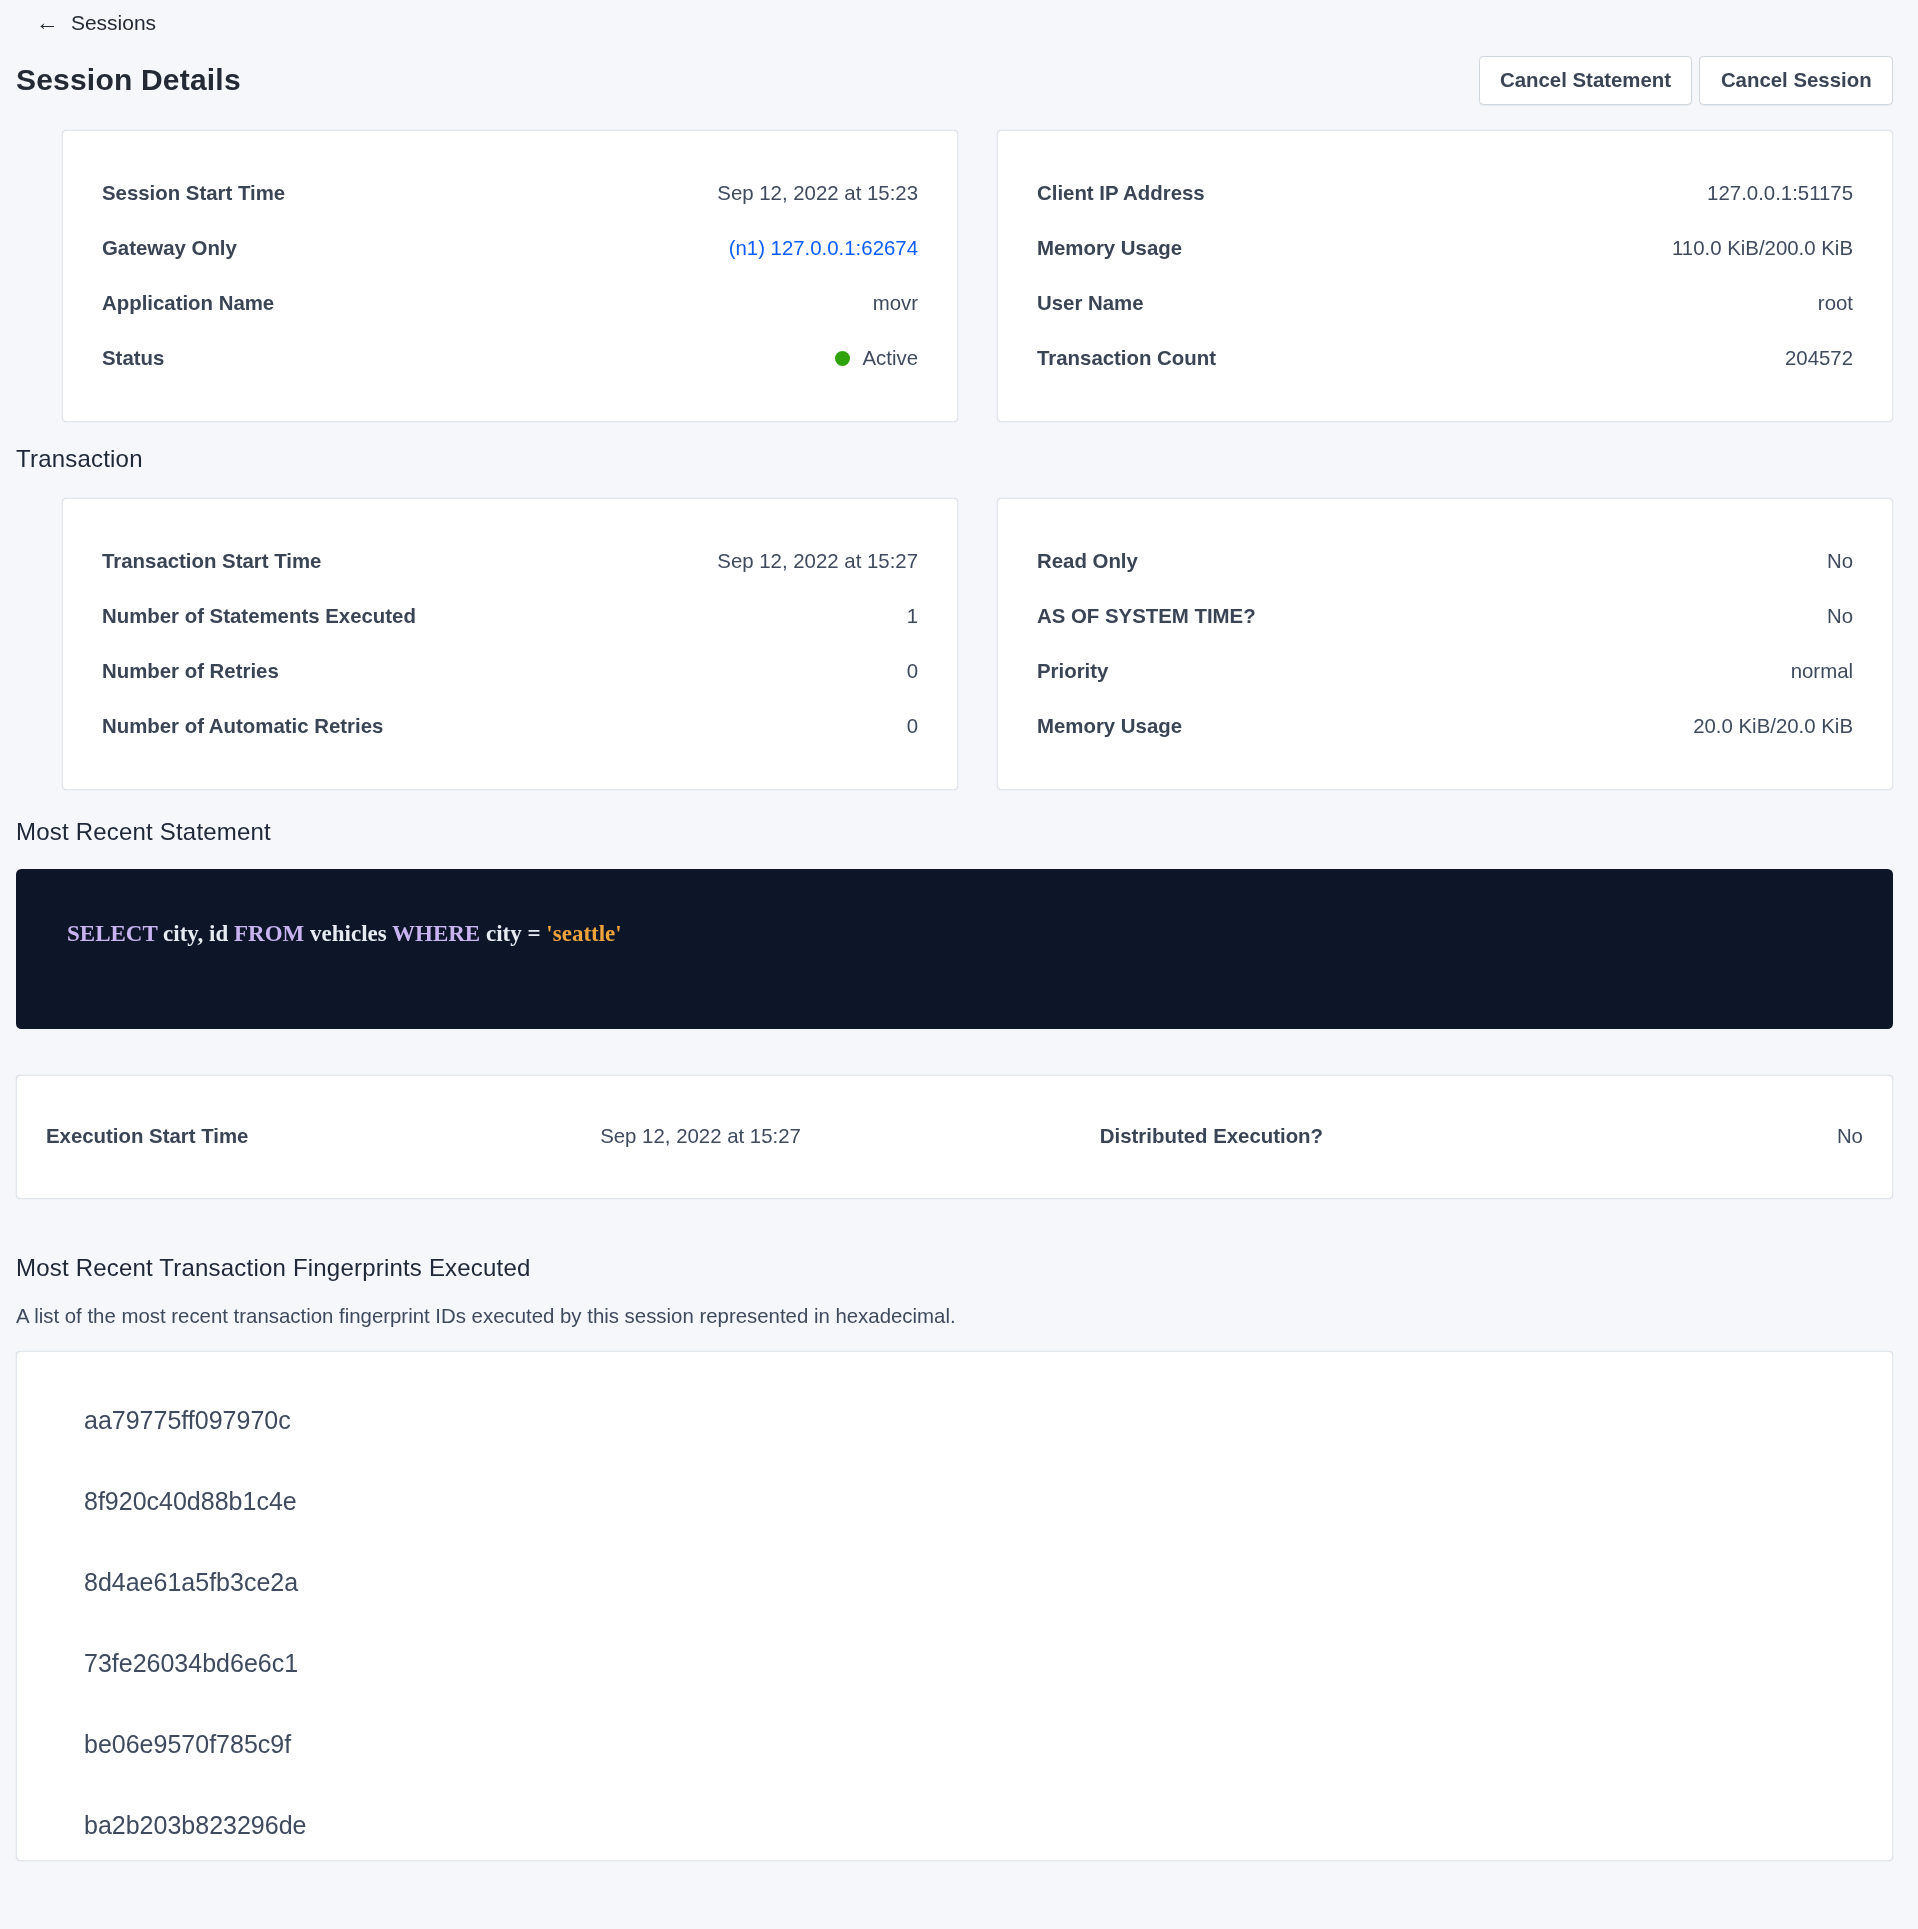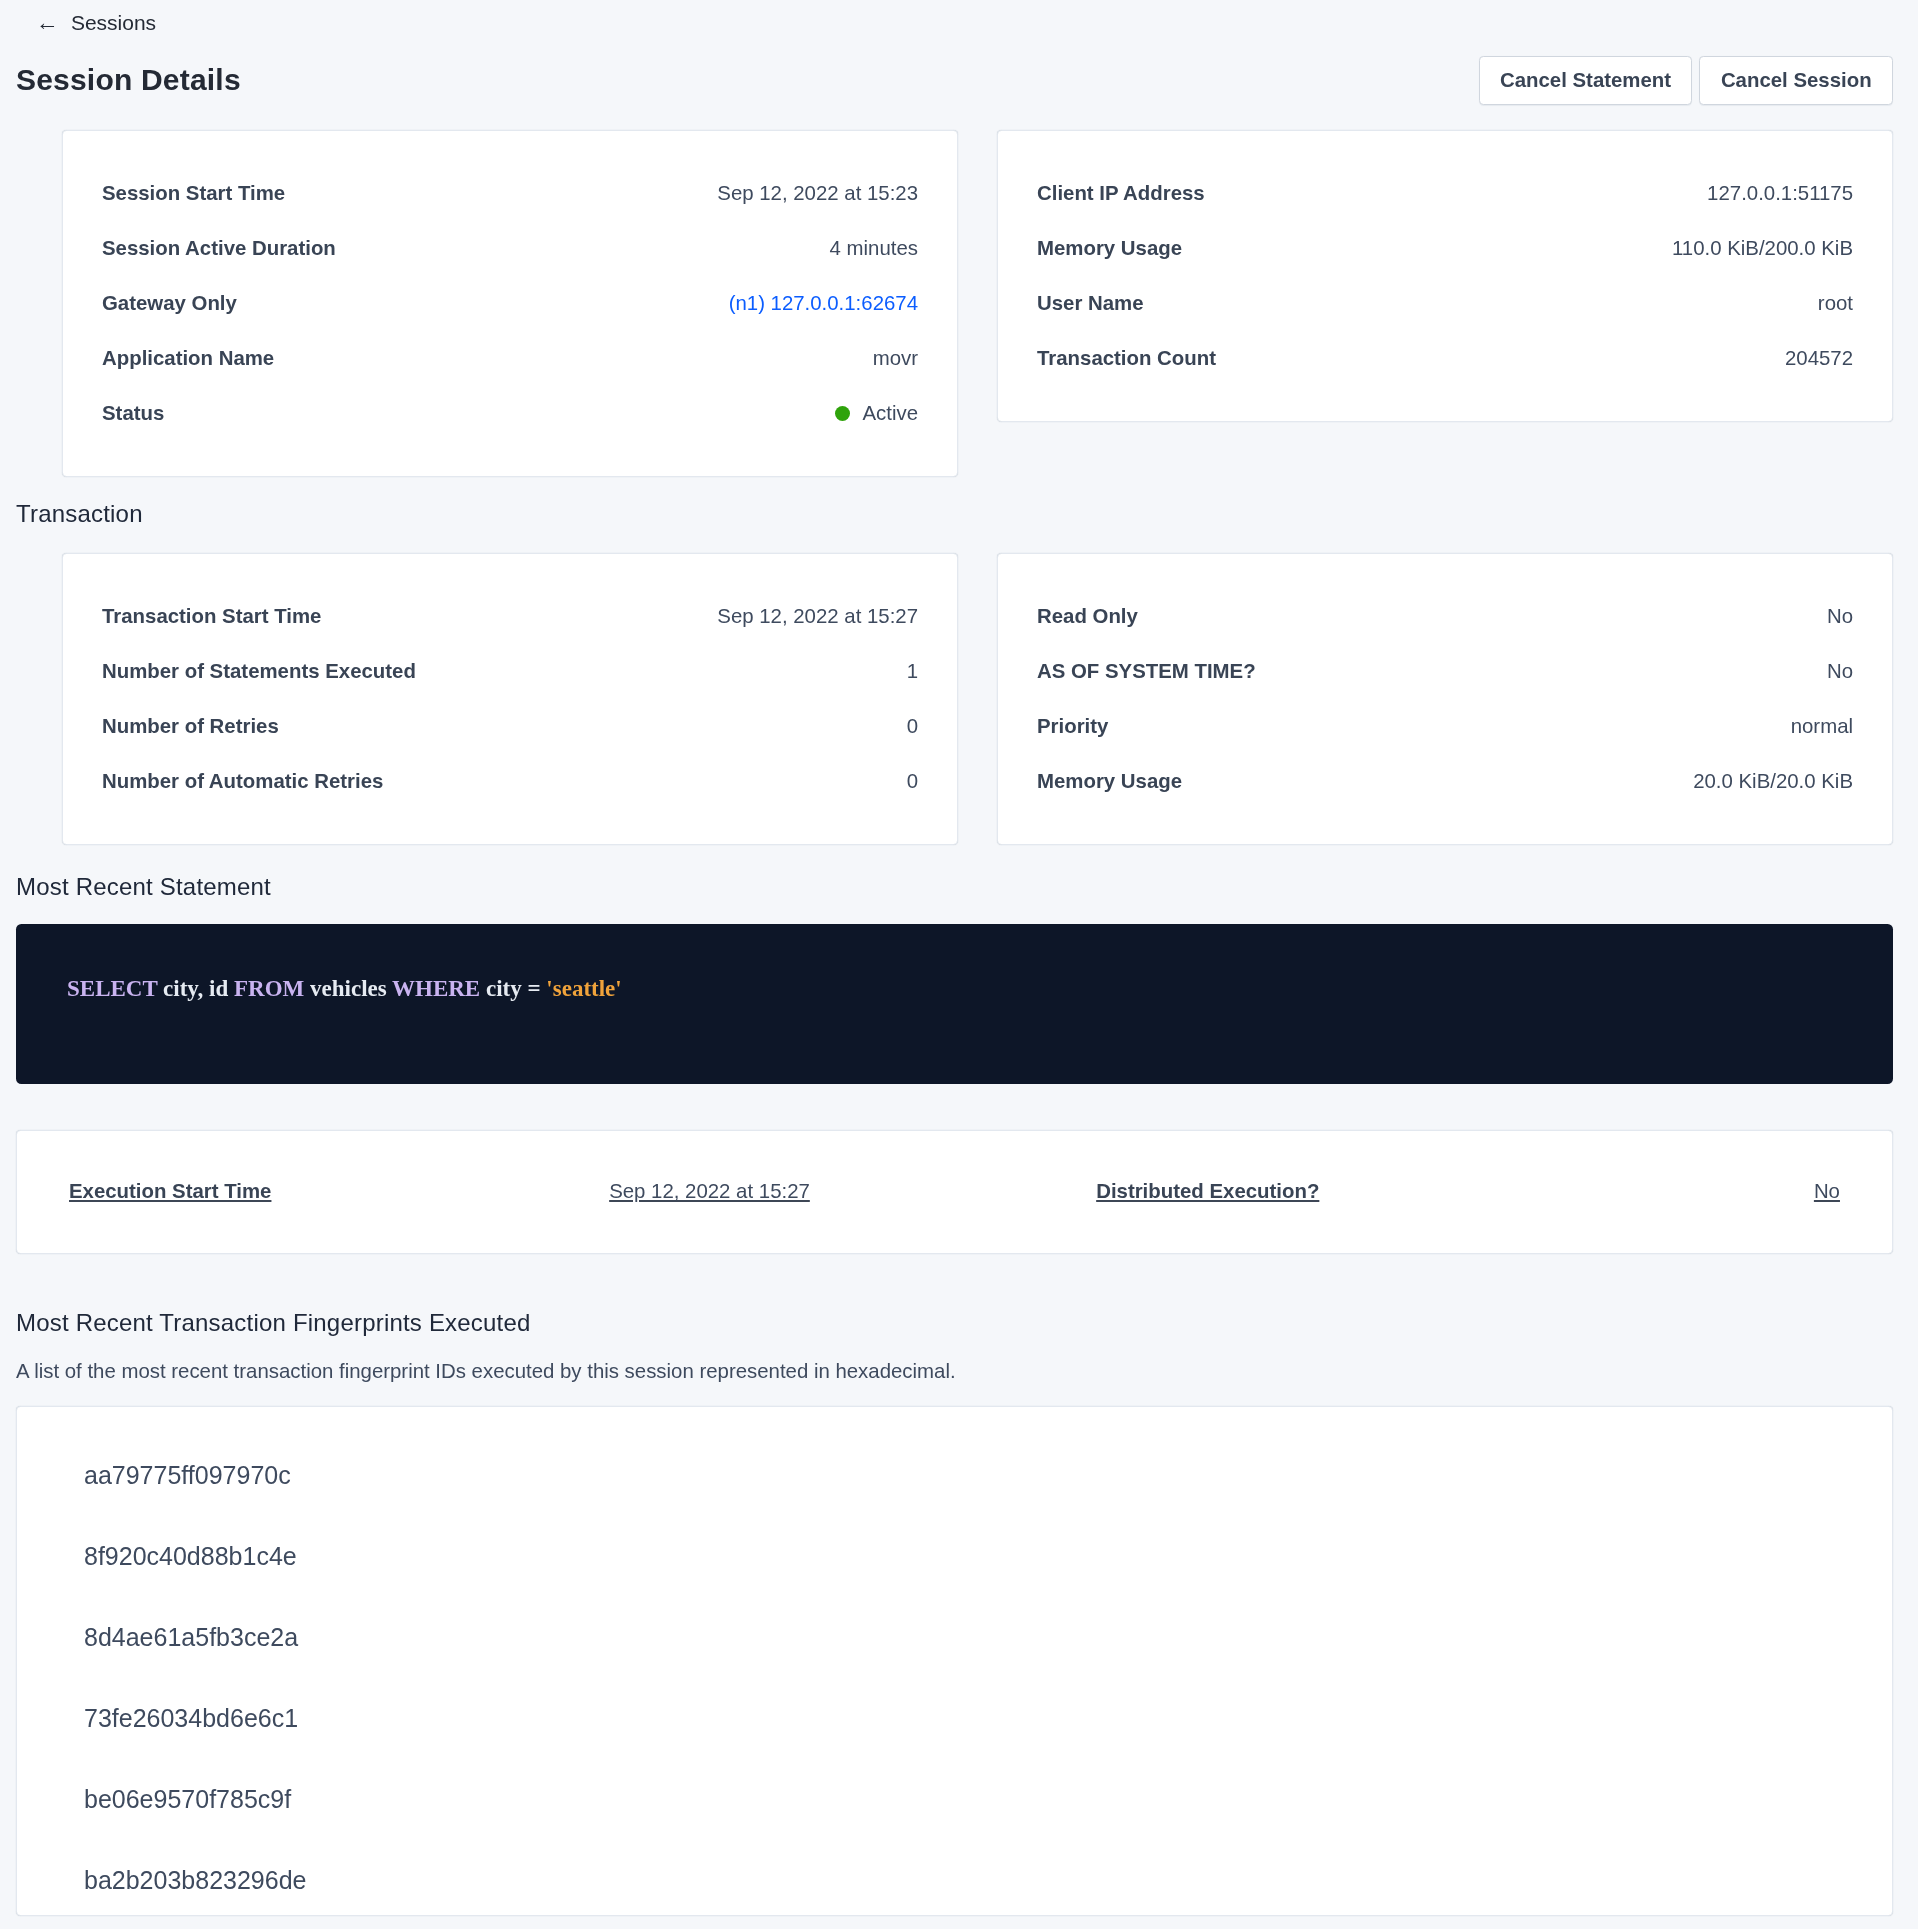--- a/index.html
+++ b/index.html
@@ -56,22 +56,22 @@
     margin: 16px; white-space: pre;
     font-family: Liberation Serif, serif;
     font-size: 23px; font-weight: 700; line-height: 30px; color: #e6ebf2;
   }
   .tok-kw { color: #c9b3f0; }
   .tok-plain { color: #e6ebf2; }
   .tok-str { color: #f0a33b; }
 
   
   .exec-card {
-    margin-top: 46px; height: 124px; padding: 0 52px;
-    display: grid; grid-template-columns: 30.5% 27.5% 28% 14%; align-items: center; text-decoration: underline;
+    margin-top: 46px; height: 124px; padding: 0 29px;
+    display: grid; grid-template-columns: 30.5% 27.5% 28% 14%; align-items: center;
   }
   .exec-card .val.left { text-align: left; }
   .exec-card .val.right { text-align: right; }
 
   
   .subtitle { margin: 23px 0 0 0; font-size: 20.4px; color: #3e4a5e; }
   .fp-card { margin-top: 23px; padding: 28px 0; height: 510px; overflow: hidden; }
   .fp-item { height: 81px; display: flex; align-items: center; padding-left: 67px;
     font-size: 25px; color: #3e4a5e; }
 </style>
@@ -93,24 +93,20 @@
     </div>
   </div>
 
   <div class="grid2 row1">
     <div class="card summary">
       <div class="srow">
         <span class="lbl">Session Start Time</span>
         <span class="val">Sep 12, 2022 at 15:23</span>
       </div>
       <div class="srow">
-        <span class="lbl">Session Active Duration</span>
-        <span class="val">4 minutes</span>
-      </div>
-      <div class="srow">
         <span class="lbl">Gateway Only</span>
         <span class="val link">(n1) 127.0.0.1:62674</span>
       </div>
       <div class="srow">
         <span class="lbl">Application Name</span>
         <span class="val">movr</span>
       </div>
       <div class="srow">
         <span class="lbl">Status</span>
         <span class="val status-val">

